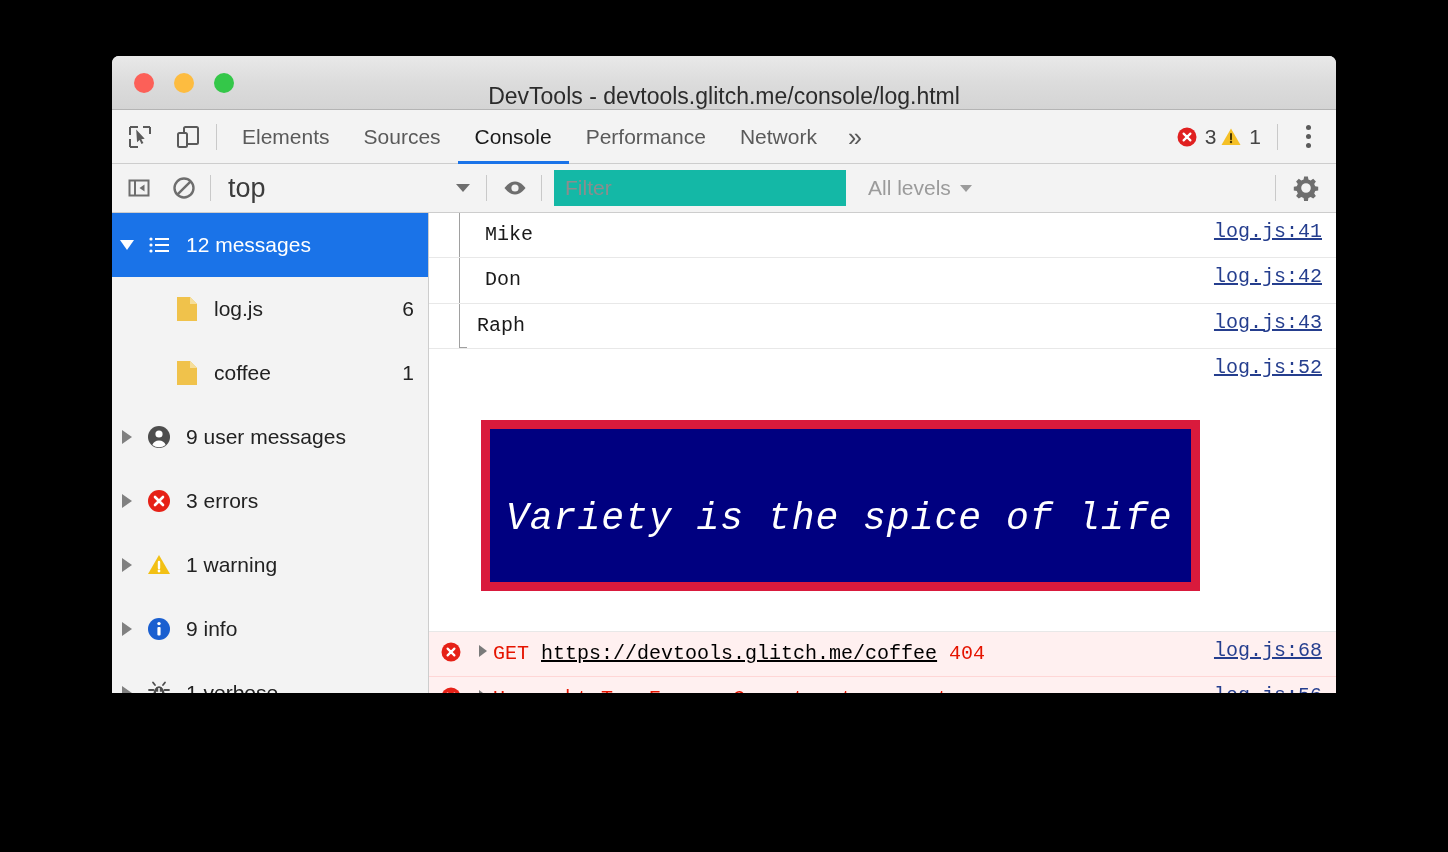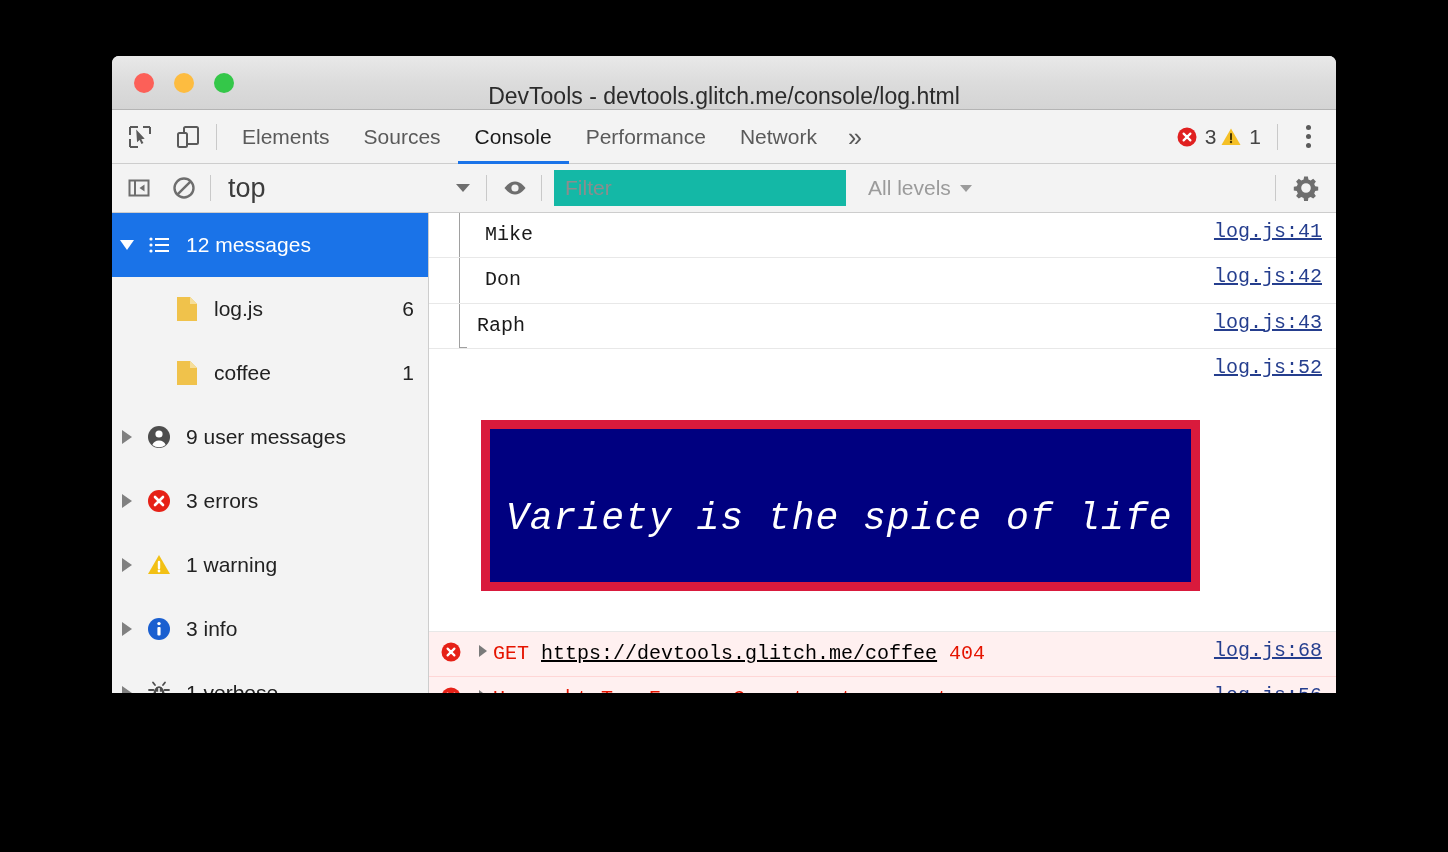--- a/index.html
+++ b/index.html
@@ -531,21 +531,21 @@
         <span class="tw">
             <i class="tri-right"></i>
           </span>
         <span class="tree-icon">
           <svg width="26" height="26" viewBox="0 0 26 26">
             <circle cx="13" cy="13" r="11" fill="#1a5fd0"></circle>
             <circle cx="13" cy="7.6" r="1.7" fill="#fff"></circle>
             <rect x="11.4" y="11" width="3.2" height="8.4" rx="1" fill="#fff"></rect>
           </svg>
         </span>
-        <span class="tree-label">3 info</span>
+        <span class="tree-label">9 info</span>
       </div>
 
       <div class="tree-row">
         <span class="tw">
             <i class="tri-right"></i>
           </span>
         <span class="tree-icon">
           <svg width="26" height="26" viewBox="0 0 26 26">
             <path d="M9 5 L7 2.5 M17 5 L19 2.5" stroke="#4d4d4d" stroke-width="1.8" stroke-linecap="round"></path>
             <ellipse cx="13" cy="14.5" rx="5.6" ry="8" fill="#4d4d4d"></ellipse>

